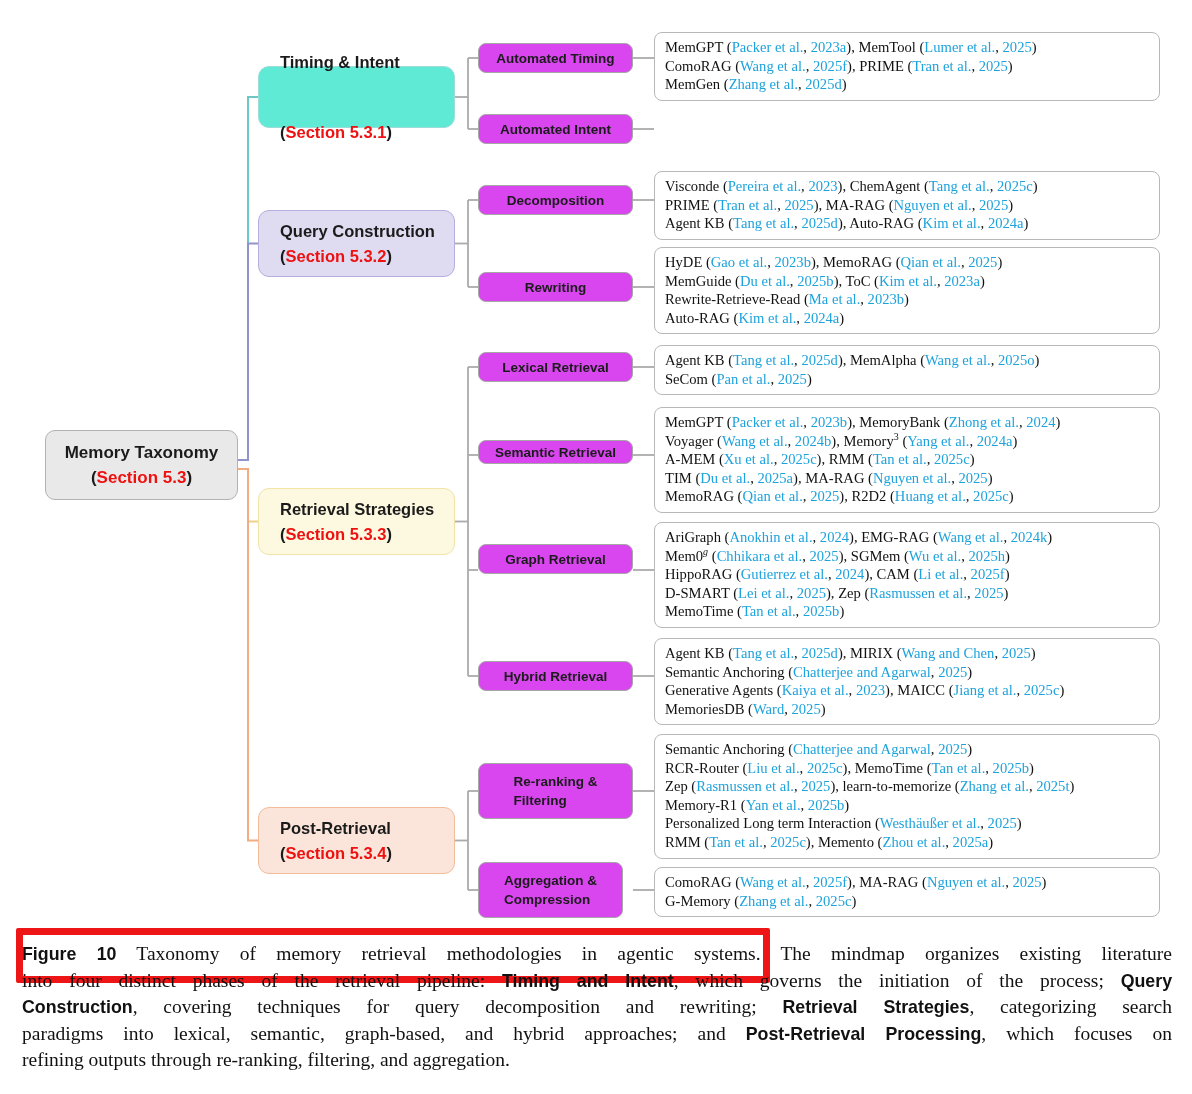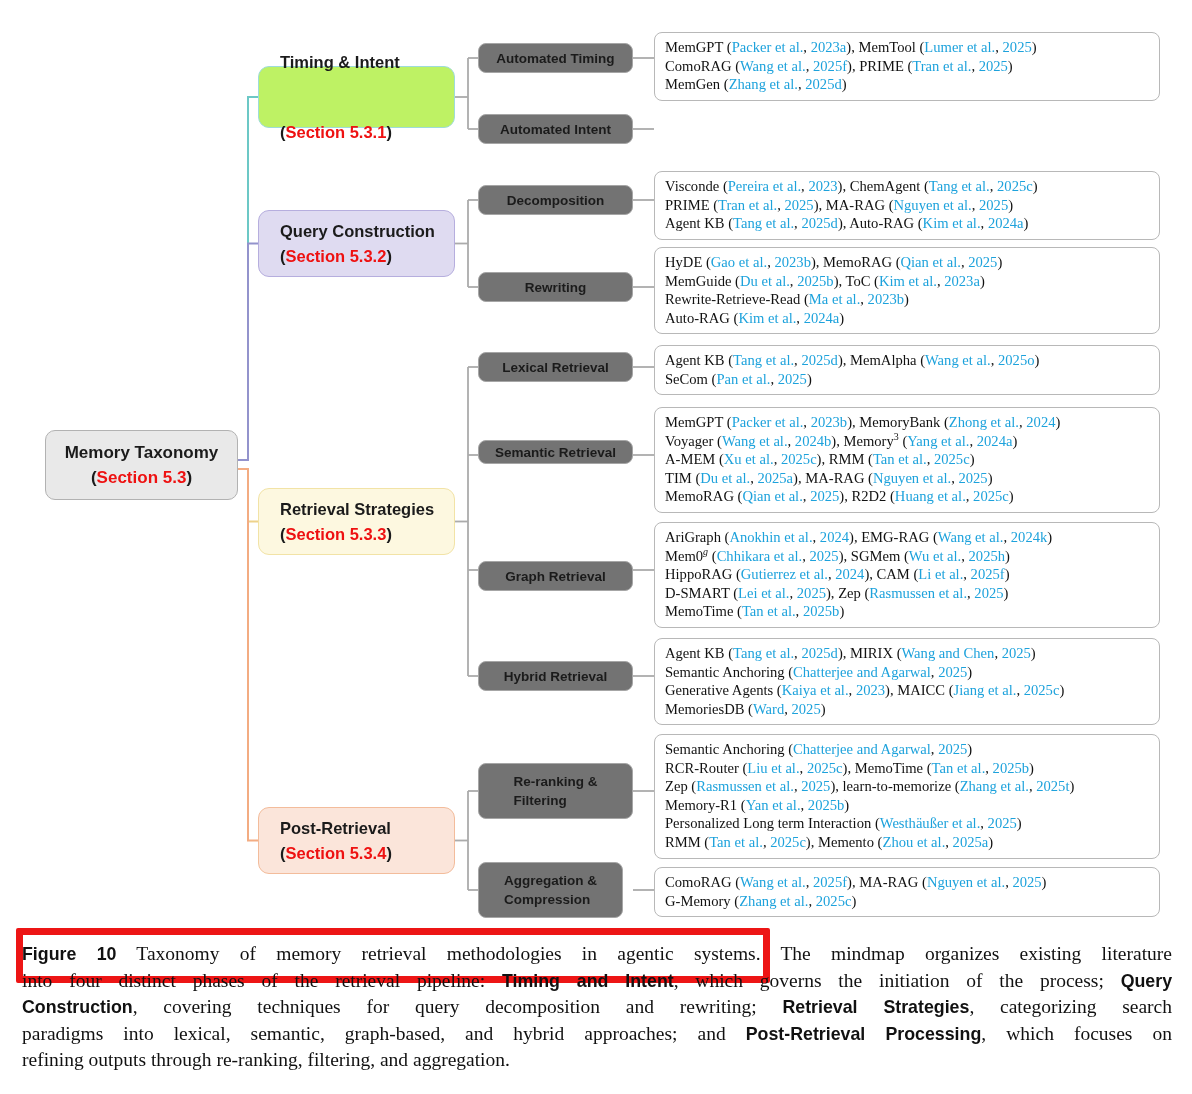--- a/index.html
+++ b/index.html
@@ -14,21 +14,21 @@
     display:flex;flex-direction:column;justify-content:center;align-items:center;
     font-weight:bold;font-size:17px;line-height:25px;color:#1b1b1b;}
 
   .branch-node{display:flex;flex-direction:column;justify-content:center;
     padding-left:21px;font-weight:bold;font-size:16.5px;line-height:25px;color:#1b1b1b;
     border:1.5px solid transparent;border-radius:11px;}
 
   .sec-red{color:#ee1111;}
   .paren{color:#1b1b1b;}
 
-  .mid-node{background:#737373;border:1.4px solid #a6a6a6;border-radius:8px;
+  .mid-node{background:#d946ef;border:1.4px solid #a6a6a6;border-radius:8px;
     display:flex;align-items:center;justify-content:center;
     font-weight:bold;font-size:13.5px;line-height:19px;color:#1b1b1b;text-align:left;}
   .mid-node .lbl{display:inline-block;white-space:pre-line;}
 
   .leaf-box{background:#ffffff;border:1.4px solid #b8b8b8;border-radius:8px;
     padding:5px 10px 6px 10px;font-family:"Liberation Serif",serif;
     font-size:14.6px;line-height:18.6px;color:#111111;}
   .leaf-line{white-space:nowrap;}
   .cite{color:#1da2dc;}
   sup{font-size:10px;line-height:0;}
@@ -83,21 +83,21 @@
         <path d="M 633 791 H 654" stroke="#ababab" stroke-width="1.8" fill="none"></path>
         <path d="M 468 890 H 478" stroke="#ababab" stroke-width="1.8" fill="none"></path>
         <path d="M 633 890 H 654" stroke="#ababab" stroke-width="1.8" fill="none"></path>
       </svg>
 
     <div class="node root-node" id="root-node" style="left:45px;top:430px;width:193px;height:70px;">
       <span>Memory Taxonomy</span>
       <span><span class="paren">(</span><span class="sec-red">Section 5.3</span><span class="paren">)</span></span>
     </div>
 
-  <div class="node branch-node" style="left: 258px; top: 66px; width: 197px; height: 62px; background: #bef264; border-color: rgb(158, 220, 218); gap: 45px;">
+  <div class="node branch-node" style="left: 258px; top: 66px; width: 197px; height: 62px; background: #5eead4; border-color: rgb(158, 220, 218); gap: 45px;">
         <span>Timing &amp; Intent</span>
         <span><span class="paren">(</span><span class="sec-red">Section 5.3.1</span><span class="paren">)</span></span>
       </div>
       <div class="node mid-node" style="left: 478px; top: 43px; width: 155px; height: 30px;">
         <span class="lbl">Automated Timing</span>
       </div>
       <div class="node leaf-box" style="left: 654px; top: 32px; width: 506px;">
         <div class="leaf-line">MemGPT (<span class="cite">Packer et al.</span>, <span class="cite">2023a</span>), MemTool (<span class="cite">Lumer et al.</span>, <span class="cite">2025</span>)</div>
         <div class="leaf-line">ComoRAG (<span class="cite">Wang et al.</span>, <span class="cite">2025f</span>), PRIME (<span class="cite">Tran et al.</span>, <span class="cite">2025</span>)</div>
         <div class="leaf-line">MemGen (<span class="cite">Zhang et al.</span>, <span class="cite">2025d</span>)</div>
@@ -140,21 +140,21 @@
       <div class="node mid-node" style="left: 478px; top: 440px; width: 155px; height: 24px;">
         <span class="lbl">Semantic Retrieval</span>
       </div>
       <div class="node leaf-box" style="left: 654px; top: 407px; width: 506px;">
         <div class="leaf-line">MemGPT (<span class="cite">Packer et al.</span>, <span class="cite">2023b</span>), MemoryBank (<span class="cite">Zhong et al.</span>, <span class="cite">2024</span>)</div>
         <div class="leaf-line">Voyager (<span class="cite">Wang et al.</span>, <span class="cite">2024b</span>), Memory<sup>3</sup> (<span class="cite">Yang et al.</span>, <span class="cite">2024a</span>)</div>
         <div class="leaf-line">A-MEM (<span class="cite">Xu et al.</span>, <span class="cite">2025c</span>), RMM (<span class="cite">Tan et al.</span>, <span class="cite">2025c</span>)</div>
         <div class="leaf-line">TIM (<span class="cite">Du et al.</span>, <span class="cite">2025a</span>), MA-RAG (<span class="cite">Nguyen et al.</span>, <span class="cite">2025</span>)</div>
         <div class="leaf-line">MemoRAG (<span class="cite">Qian et al.</span>, <span class="cite">2025</span>), R2D2 (<span class="cite">Huang et al.</span>, <span class="cite">2025c</span>)</div>
       </div>
-      <div class="node mid-node" style="left: 478px; top: 561px; width: 155px; height: 30px;">
+      <div class="node mid-node" style="left: 478px; top: 544px; width: 155px; height: 30px;">
         <span class="lbl">Graph Retrieval</span>
       </div>
       <div class="node leaf-box" style="left: 654px; top: 522px; width: 506px;">
         <div class="leaf-line">AriGraph (<span class="cite">Anokhin et al.</span>, <span class="cite">2024</span>), EMG-RAG (<span class="cite">Wang et al.</span>, <span class="cite">2024k</span>)</div>
         <div class="leaf-line">Mem0<sup class="alpha">g</sup> (<span class="cite">Chhikara et al.</span>, <span class="cite">2025</span>), SGMem (<span class="cite">Wu et al.</span>, <span class="cite">2025h</span>)</div>
         <div class="leaf-line">HippoRAG (<span class="cite">Gutierrez et al.</span>, <span class="cite">2024</span>), CAM (<span class="cite">Li et al.</span>, <span class="cite">2025f</span>)</div>
         <div class="leaf-line">D-SMART (<span class="cite">Lei et al.</span>, <span class="cite">2025</span>), Zep (<span class="cite">Rasmussen et al.</span>, <span class="cite">2025</span>)</div>
         <div class="leaf-line">MemoTime (<span class="cite">Tan et al.</span>, <span class="cite">2025b</span>)</div>
       </div>
       <div class="node mid-node" style="left: 478px; top: 661px; width: 155px; height: 30px;">

